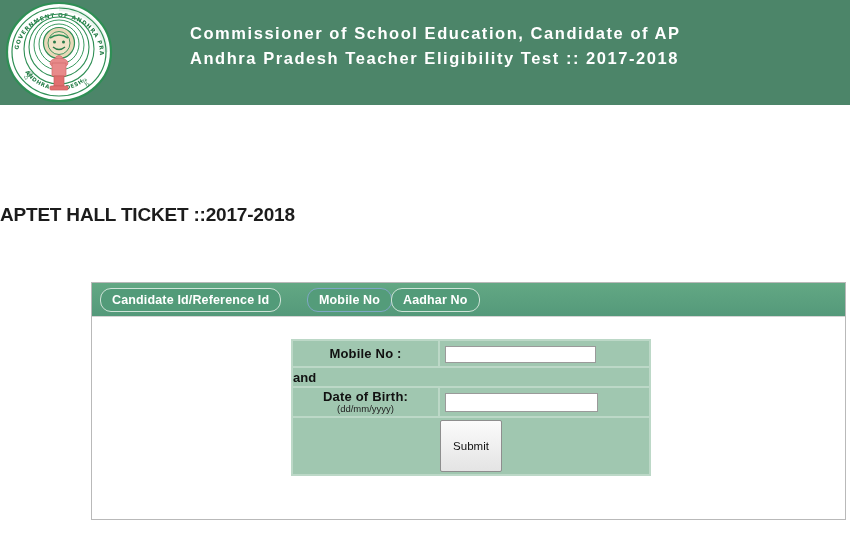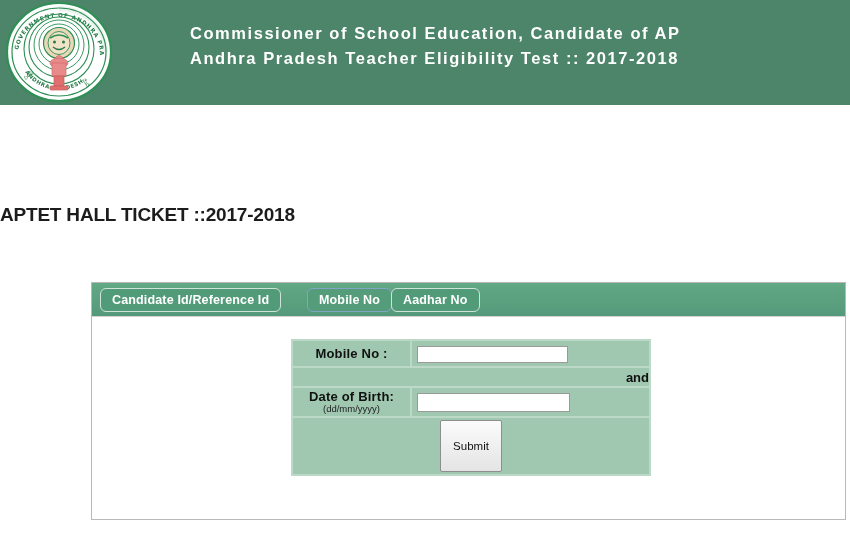--- a/index.html
+++ b/index.html
@@ -95,21 +95,21 @@
     line-height: 23px;
     padding: 0 11px;
     box-sizing: border-box;
     color: #ffffff;
     font-size: 12.5px;
     font-weight: bold;
     letter-spacing: 0.15px;
     white-space: nowrap;
     background: #529b79;
     border: 1px solid #cfe3d8;
-    border-radius: 6px;
+    border-radius: 11px;
     cursor: pointer;
     font-family: "Liberation Sans", sans-serif;
   }
   .tab.tab-0 { left: 8px; }
   .tab.tab-1 { left: 207px; border-color: #7fa7c4; background:#549c7a;margin-left:8px; }
   .tab.tab-2 { left: 299px; }
 
   
   .form-table {
     position: absolute;
@@ -120,21 +120,21 @@
     border-spacing: 2px;
     background: #bcd8c7;
     font-family: "Liberation Sans", sans-serif;
   }
   .form-table td {
     background: #a0c7b0;
     padding: 0;
     vertical-align: middle;
   }
   .lbl-cell {
-    width: 117px;
+    width: 145px;
     text-align: center;
     height: 22px;
     padding: 1px 0 2px 0 !important;
   }
   .lbl-main {
     font-size: 13px;
     font-weight: bold;
     color: #111111;
     letter-spacing: 0.2px;
     display: block;
@@ -144,21 +144,21 @@
     font-weight: normal;
     color: #222222;
     display: block;
     margin-top: -1px;
   }
   .field-cell {
     padding-left: 5px !important;
     height: 22px;
   }
   .and-cell {
-    text-align: right;
+    text-align: left;
     height: 18px;
     font-size: 13px;
     font-weight: bold;
     color: #111111;
   }
   .submit-cell {
     text-align: center;
     height: 20px;
     padding: 2px 0 !important;
   }

